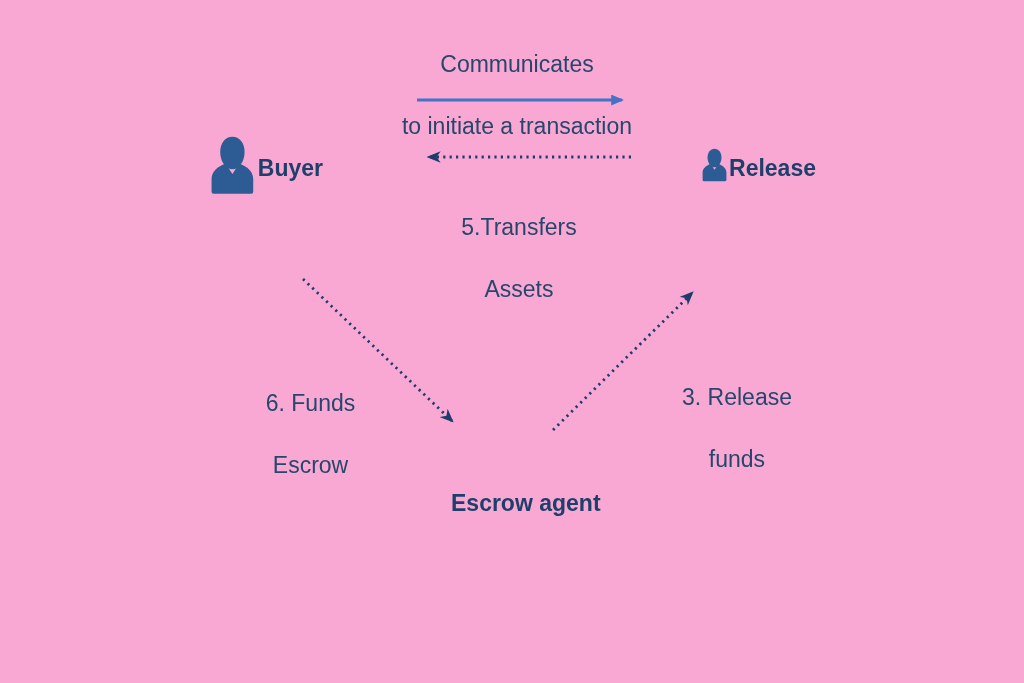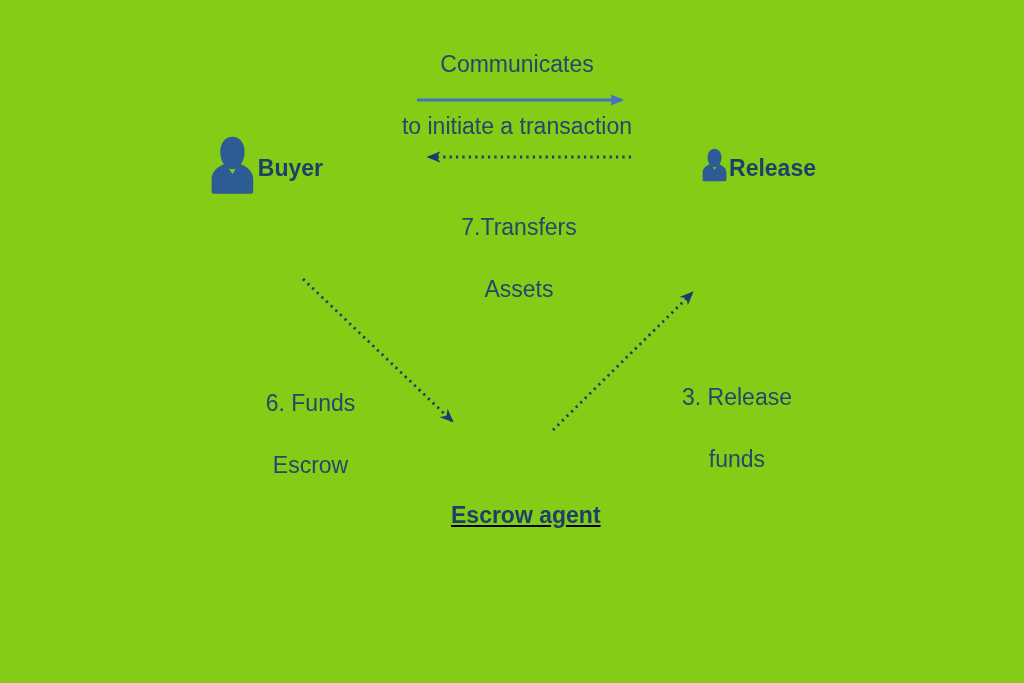--- a/index.html
+++ b/index.html
@@ -1,20 +1,20 @@
 <!DOCTYPE html>
 <html><head>
 <meta charset="utf-8">
 <style>
   html, body { margin: 0; padding: 0; background: #ffffff; }
   .canvas {
     position: relative;
     width: 1024px;
     height: 683px;
-    background: #84cc16;
+    background: #f9a8d4;
     overflow: hidden;
     font-family: "Liberation Sans", sans-serif;
   }
   .arrow-layer {
     position: absolute;
     left: 0; top: 0;
     width: 1024px; height: 683px;
   }
   .caption {
     position: absolute;
@@ -65,21 +65,21 @@
 
     <line x1="553" y1="430" x2="692" y2="293" stroke="#1E3C6B" stroke-width="2.8" stroke-dasharray="2.2 4.2" marker-end="url(#ah-dot)"></line>
   </svg>
 
   <div class="caption" style="left:312px; top:18px; width:410px;">
     <span class="line">Communicates</span>
     <span class="line">to initiate a transaction</span>
   </div>
 
   <div class="caption" style="left:419px; top:181px; width:200px;">
-    <span class="line">7.Transfers</span>
+    <span class="line">5.Transfers</span>
     <span class="line">Assets</span>
   </div>
 
   <div class="caption" style="left:228px; top:357px; width:165px;">
     <span class="line">6. Funds</span>
     <span class="line">Escrow</span>
   </div>
 
   <div class="caption" style="left:653px; top:351px; width:168px;">
     <span class="line">3. Release</span>
@@ -95,21 +95,21 @@
   </div>
 
   <div class="actor" style="left:700px; top:98px; width:116px;">
     <svg width="116" height="133" viewBox="0 0 100 115" xmlns="http://www.w3.org/2000/svg">
       <path class="icon-fill" d="M50,3 C64,3 74,15 74,33 C74,52 63,67 50,67 C37,67 26,52 26,33 C26,15 36,3 50,3 Z"></path>
       <path class="icon-fill" d="M37,56 L50,76 L63,56 C80,61 91,72 91,86 L91,111 Q91,115 87,115 L13,115 Q9,115 9,111 L9,86 C9,72 20,61 37,56 Z"></path>
     </svg>
     <div class="actor-label">Release</div>
   </div>
 
-  <div class="actor" style="left:451px; top:443px; width:122px;text-decoration:underline;">
+  <div class="actor" style="left:451px; top:431px; width:122px;">
     <svg width="122" height="138" viewBox="0 0 100 113" xmlns="http://www.w3.org/2000/svg">
 
       <path class="icon-fill" d="M50,2 C62,2 71,12 71,26 C71,42 61,55 50,55 C39,55 29,42 29,26 C29,12 38,2 50,2 Z"></path>
 
       <path d="M36,48 L36,28 C36,17 40,13 45,17 C48,19 50,15 50,15 C50,15 52,19 55,17 C60,13 64,17 64,28 L64,48" fill="none" stroke="#ffffff" stroke-width="3" stroke-linecap="round"></path>
 
       <path class="icon-fill" d="M31,51 L50,85 L69,51 C85,56 95,67 95,81 L95,113 L5,113 L5,81 C5,67 15,56 31,51 Z"></path>
 
       <path class="icon-fill" d="M42,52 L58,52 L50,62 Z"></path>
 

